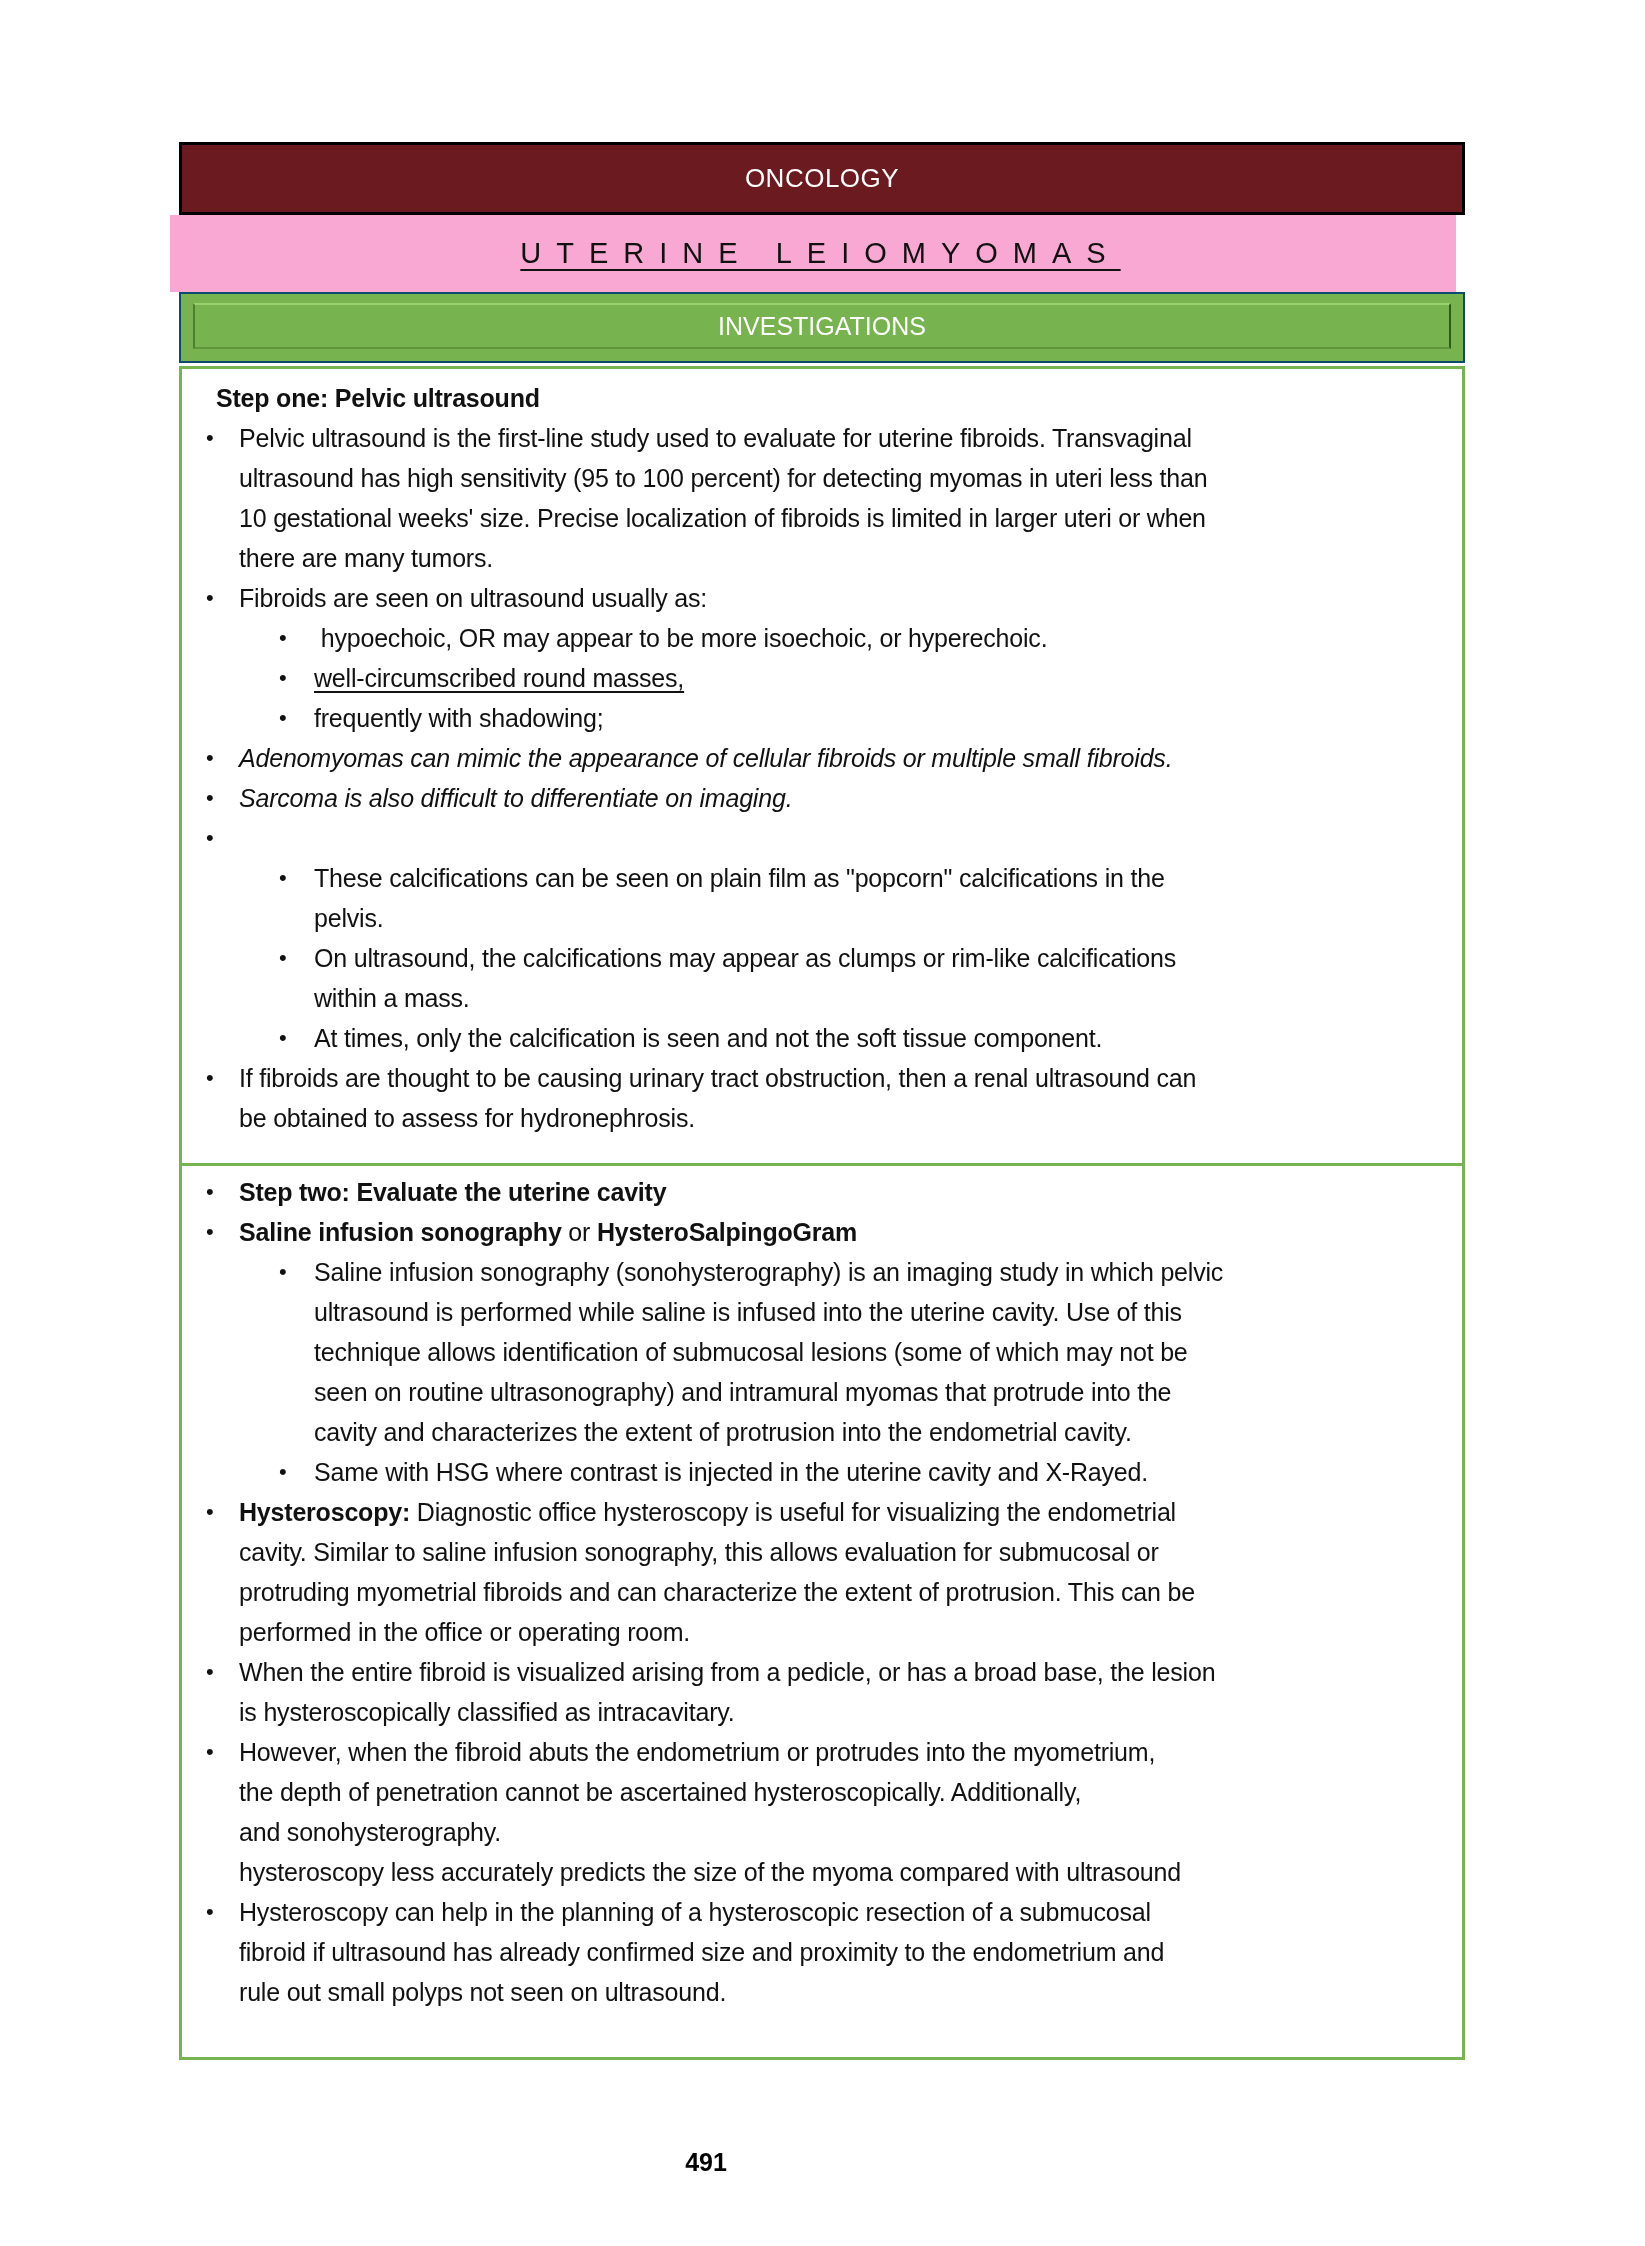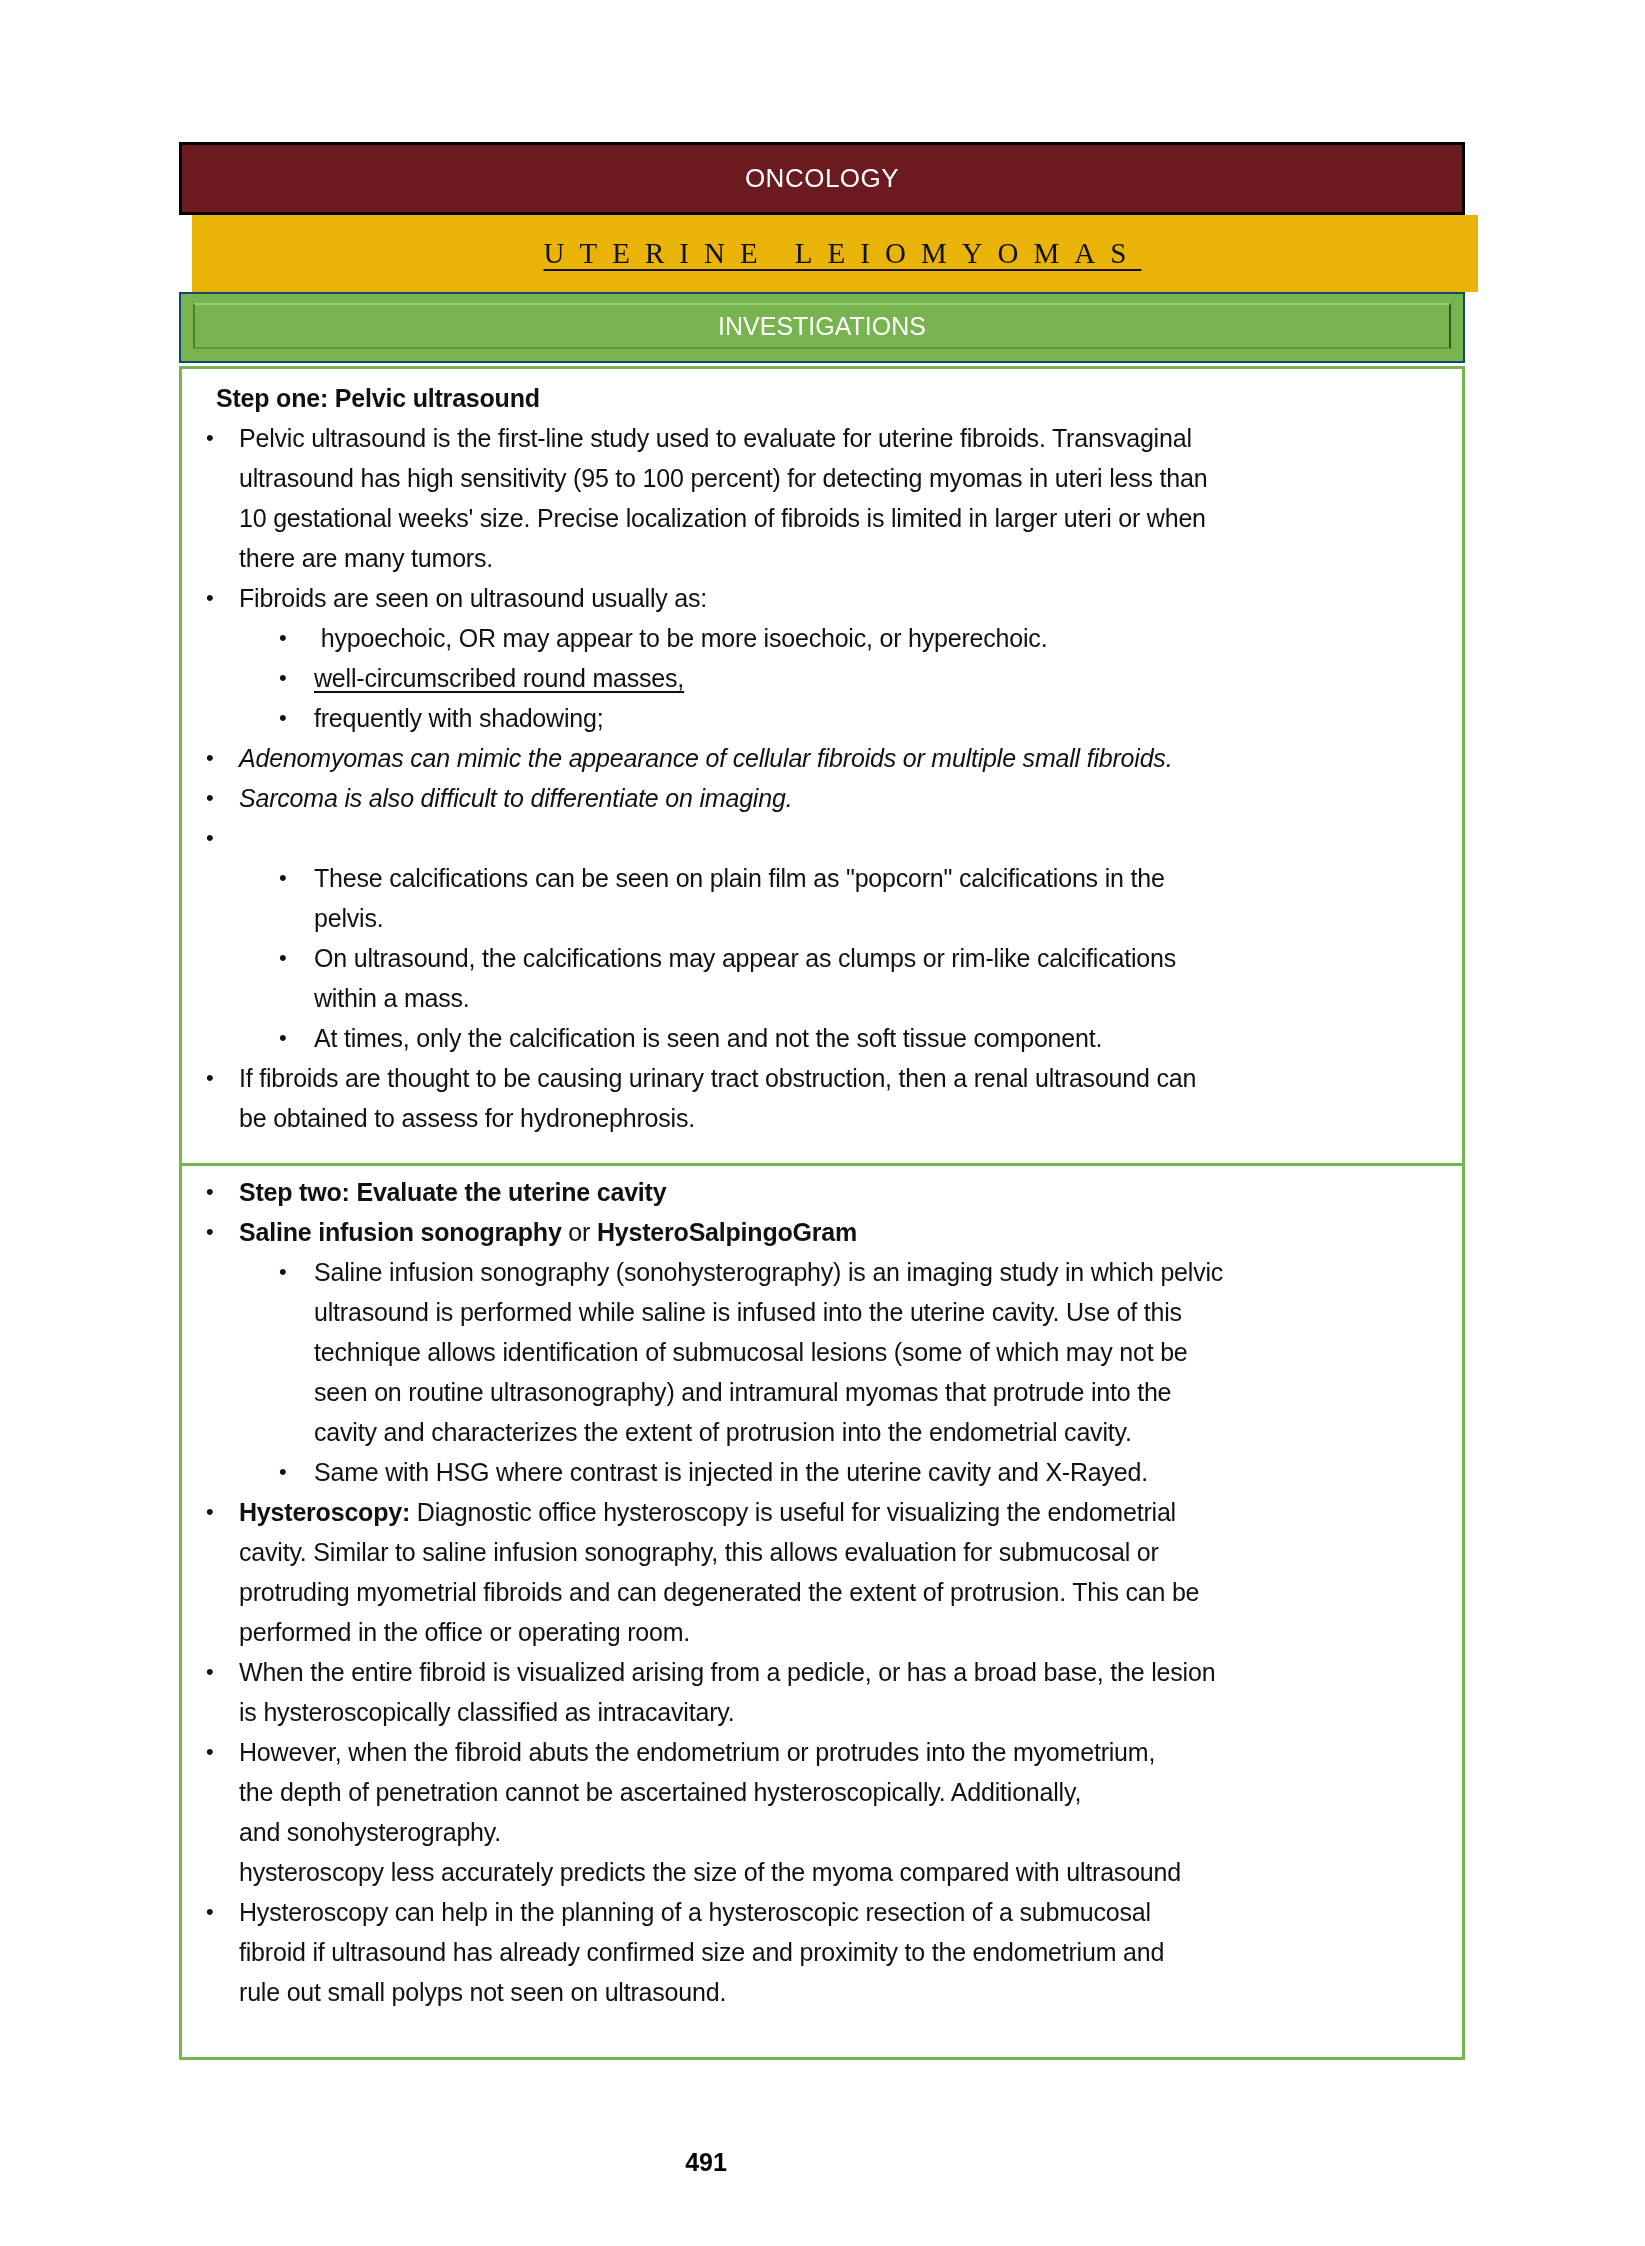--- a/index.html
+++ b/index.html
@@ -4,22 +4,22 @@
 <style>
   html, body { margin: 0; padding: 0; background: #ffffff; }
   body { width: 1645px; height: 2246px; position: relative; overflow: hidden;
          font-family: "Liberation Sans", sans-serif; color: #111111; }
 
   .banner-oncology { position: absolute; left: 179px; top: 142px; width: 1286px; height: 73px;
     box-sizing: border-box; border: 3px solid #000000; background: #6B1A1F; color: #ffffff;
     display: flex; align-items: center; justify-content: center;
     font-size: 26px; letter-spacing: 0.5px; }
 
-  .banner-title { position: absolute; left: 192px; top: 215px; width: 1286px; height: 77px;
-    background: #eab308; display: flex; align-items: center; justify-content: center; font-family: Liberation Serif, serif; }
+  .banner-title { position: absolute; left: 170px; top: 215px; width: 1286px; height: 77px;
+    background: #f9a8d4; display: flex; align-items: center; justify-content: center; }
   .banner-title span { font-size: 29px; letter-spacing: 15px; color: #111;
     text-decoration: underline; text-decoration-thickness: 2px; text-underline-offset: 6px;
     padding-left: 15px; }
 
   .banner-section { position: absolute; left: 179px; top: 292px; width: 1286px; height: 71px;
     background: #77B34F; box-sizing: border-box; border: 2px solid #0c4a6e; }
   .banner-section .bevel { position: absolute; left: 12px; right: 12px; top: 9px; bottom: 12px;
     border-top: 2px solid #9BD070; border-left: 2px solid #4E7F30; border-right: 2px solid #2F5A1A;
     border-bottom: 2px solid #5F963D; display: flex; align-items: center; justify-content: center;
     color: #ffffff; font-size: 25px; }
@@ -94,21 +94,21 @@
         <div class="line l1"><span class="bullet">•</span><span class="bold">Step two: Evaluate the uterine cavity</span></div>
         <div class="line l1"><span class="bullet">•</span><span class="bold">Saline infusion sonography</span><span style="white-space: pre;"> or </span><span class="bold">HysteroSalpingoGram</span></div>
         <div class="line l2"><span class="bullet">•</span><span style="white-space: pre;">Saline infusion sonography (sonohysterography) is an imaging study in which pelvic</span></div>
         <div class="line l2"><span style="white-space: pre;">ultrasound is performed while saline is infused into the uterine cavity. Use of this</span></div>
         <div class="line l2"><span style="white-space: pre;">technique allows identification of submucosal lesions (some of which may not be</span></div>
         <div class="line l2"><span style="white-space: pre;">seen on routine ultrasonography) and intramural myomas that protrude into the</span></div>
         <div class="line l2"><span style="white-space: pre;">cavity and characterizes the extent of protrusion into the endometrial cavity.</span></div>
         <div class="line l2"><span class="bullet">•</span><span style="white-space: pre;">Same with HSG where contrast is injected in the uterine cavity and X-Rayed.</span></div>
         <div class="line l1"><span class="bullet">•</span><span class="bold">Hysteroscopy:</span><span style="white-space: pre;"> Diagnostic office hysteroscopy is useful for visualizing the endometrial</span></div>
         <div class="line l1"><span style="white-space: pre;">cavity. Similar to saline infusion sonography, this allows evaluation for submucosal or</span></div>
-        <div class="line l1"><span style="white-space: pre;">protruding myometrial fibroids and can degenerated the extent of protrusion. This can be</span></div>
+        <div class="line l1"><span style="white-space: pre;">protruding myometrial fibroids and can characterize the extent of protrusion. This can be</span></div>
         <div class="line l1"><span style="white-space: pre;">performed in the office or operating room.</span></div>
         <div class="line l1"><span class="bullet">•</span><span style="white-space: pre;">When the entire fibroid is visualized arising from a pedicle, or has a broad base, the lesion</span></div>
         <div class="line l1"><span style="white-space: pre;">is hysteroscopically classified as intracavitary.</span></div>
         <div class="line l1"><span class="bullet">•</span><span style="white-space: pre;">However, when the fibroid abuts the endometrium or protrudes into the myometrium,</span></div>
         <div class="line l1"><span style="white-space: pre;">the depth of penetration cannot be ascertained hysteroscopically. Additionally,</span></div>
         <div class="line l1"><span style="white-space: pre;">and sonohysterography.</span></div>
         <div class="line l1"><span style="white-space: pre;">hysteroscopy less accurately predicts the size of the myoma compared with ultrasound</span></div>
         <div class="line l1"><span class="bullet">•</span><span style="white-space: pre;">Hysteroscopy can help in the planning of a hysteroscopic resection of a submucosal</span></div>
         <div class="line l1"><span style="white-space: pre;">fibroid if ultrasound has already confirmed size and proximity to the endometrium and</span></div>
         <div class="line l1"><span style="white-space: pre;">rule out small polyps not seen on ultrasound.</span></div>

